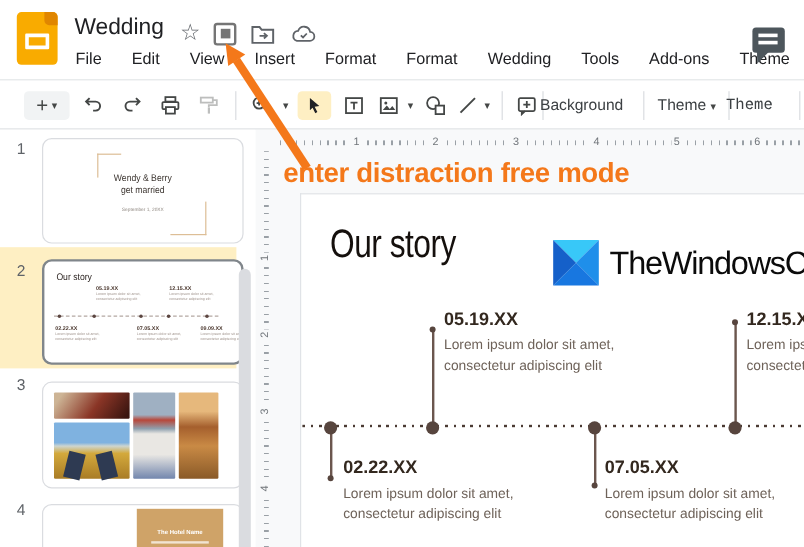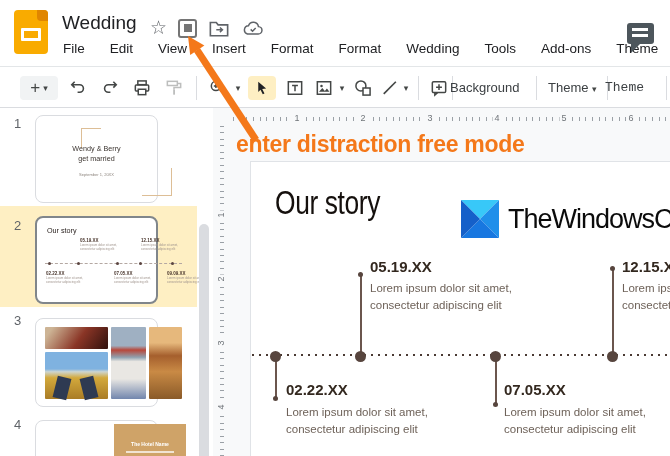--- a/index.html
+++ b/index.html
@@ -31,21 +31,21 @@
   .plus-btn { left:20px; width:38px; background:#f1f3f4; border-radius:4px; gap:3px; font-size:17px; color:#444746; }
   .caret { font-size:9px; color:#444746; }
   .tb-divider { position:absolute; top:8px; width:1px; height:24px; background:#dadce0; }
   .sel-tool { background:#feefc3; border-radius:4px; width:28px; }
   .tb-text { position:absolute; top:12px; font-size:13px; color:#3c4043; }
   .disabled { opacity:.35; }
   
   #filmstrip { position:absolute; left:0; top:108px; width:213px; height:348px; background:#fff; }
   .strip-sel-row { position:absolute; left:0; top:98px; width:197px; height:101px; background:#feefc3; }
   .slide-num { position:absolute; left:14px; width:18px; font-size:13px; color:#5f6368; }
-  .thumb { position:absolute; left:35px; width:123px; background:#fff; border:1px solid #dadce0; border-radius:8px; }
+  .thumb { position:absolute; left:35px; width:168px; background:#fff; border:1px solid #dadce0; border-radius:8px; }
   .thumb.selected { border:2px solid #80868b; }
   
   .t1-bracket-tl { position:absolute; left:45px; top:12px; width:20px; height:20px; border-top:1.5px solid #ddbe96; border-left:1.5px solid #ddbe96; }
   .t1-bracket-br { position:absolute; left:106px; top:52px; width:30px; height:28px; border-bottom:1.5px solid #ddbe96; border-right:1.5px solid #ddbe96; }
   .t1-title { position:absolute; left:0; top:28px; width:100%; text-align:center; font-size:8px; line-height:10px; color:#3a332e; transform:scaleX(.9); }
   .t1-sub { position:absolute; left:0; top:56px; width:100%; text-align:center; font-size:4px; color:#8d857e; }
   
   .t2-title { position:absolute; left:10px; top:8px; font-size:8px; color:#2b2320; transform:scaleX(.9); transform-origin:left; }
   .mini-line { position:absolute; left:8px; top:45px; width:137px; border-top:1px dashed #b4a8a2; }
   .mini-dot { position:absolute; width:3px; height:3px; border-radius:50%; background:#5b4540; top:44px; }

